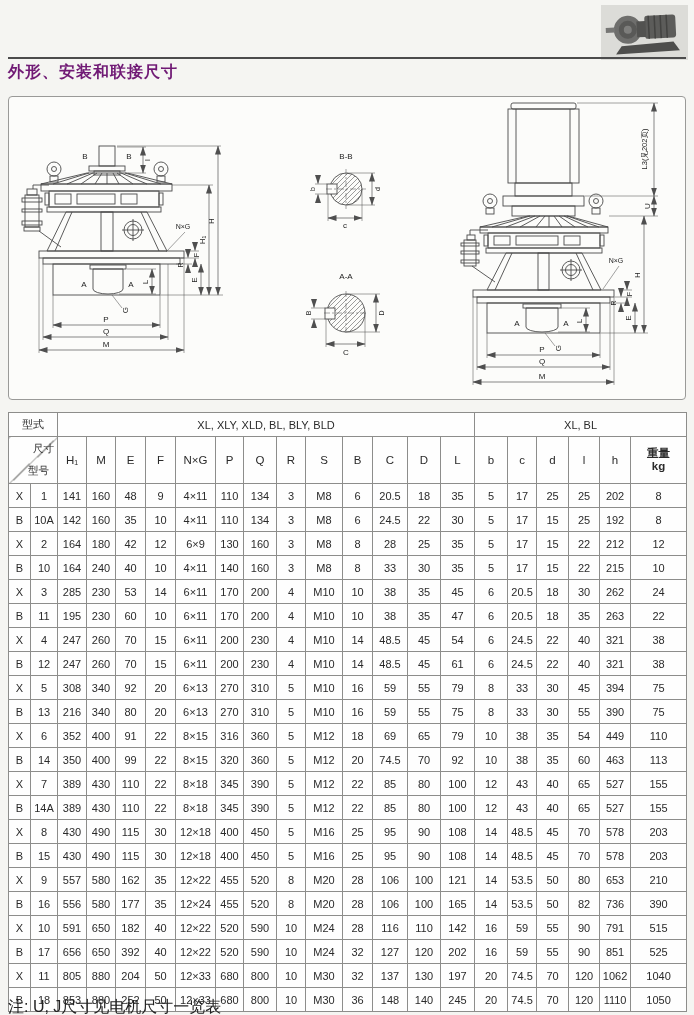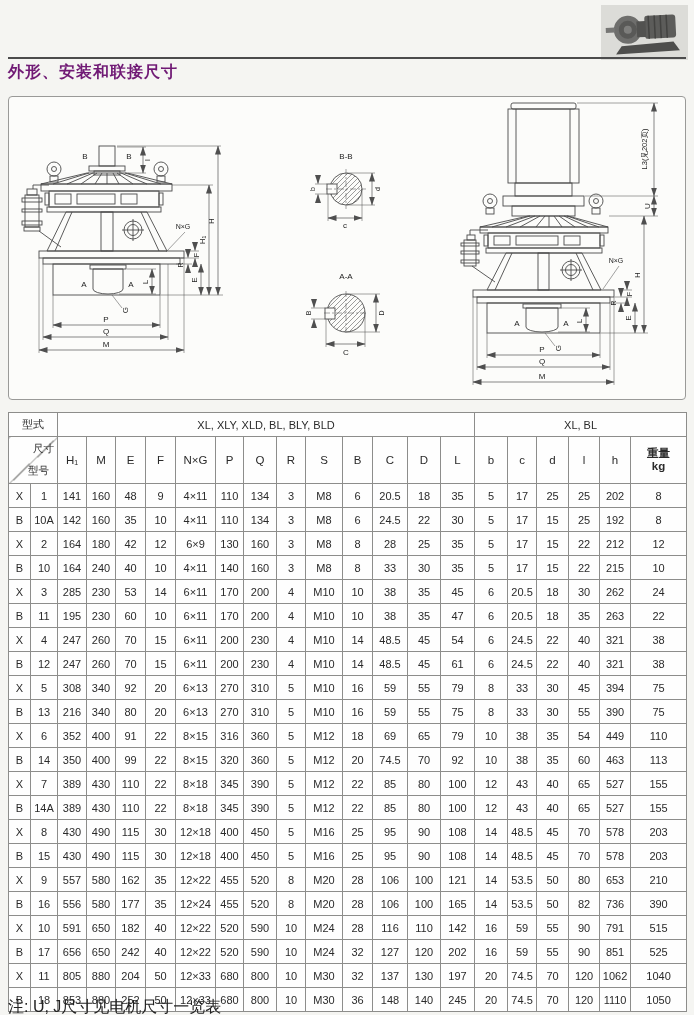--- a/index.html
+++ b/index.html
@@ -819,21 +819,21 @@
           <td>55</td>
           <td>90</td>
           <td>791</td>
           <td>515</td>
         </tr>
         <tr>
           <td>B</td>
           <td>17</td>
           <td>656</td>
           <td>650</td>
-          <td>242</td>
+          <td>392</td>
           <td>40</td>
           <td>12×22</td>
           <td>520</td>
           <td>590</td>
           <td>10</td>
           <td>M24</td>
           <td>32</td>
           <td>127</td>
           <td>120</td>
           <td>202</td>

